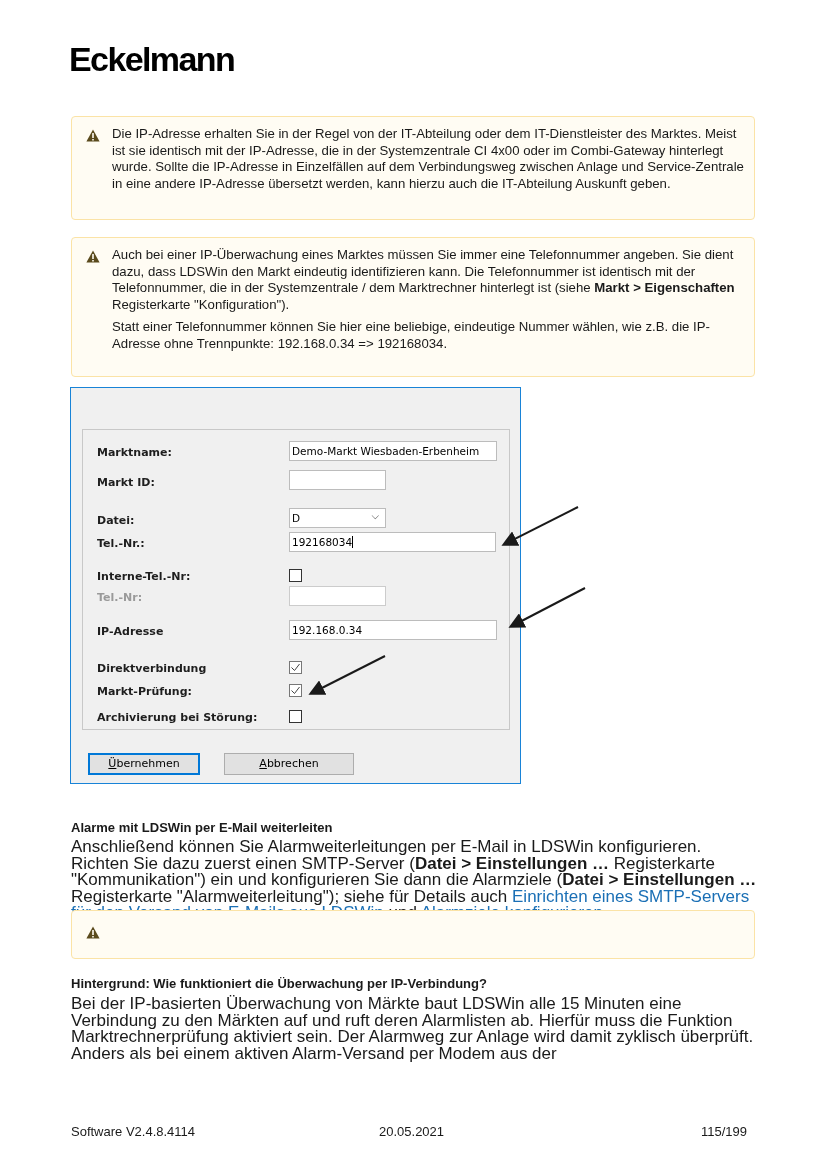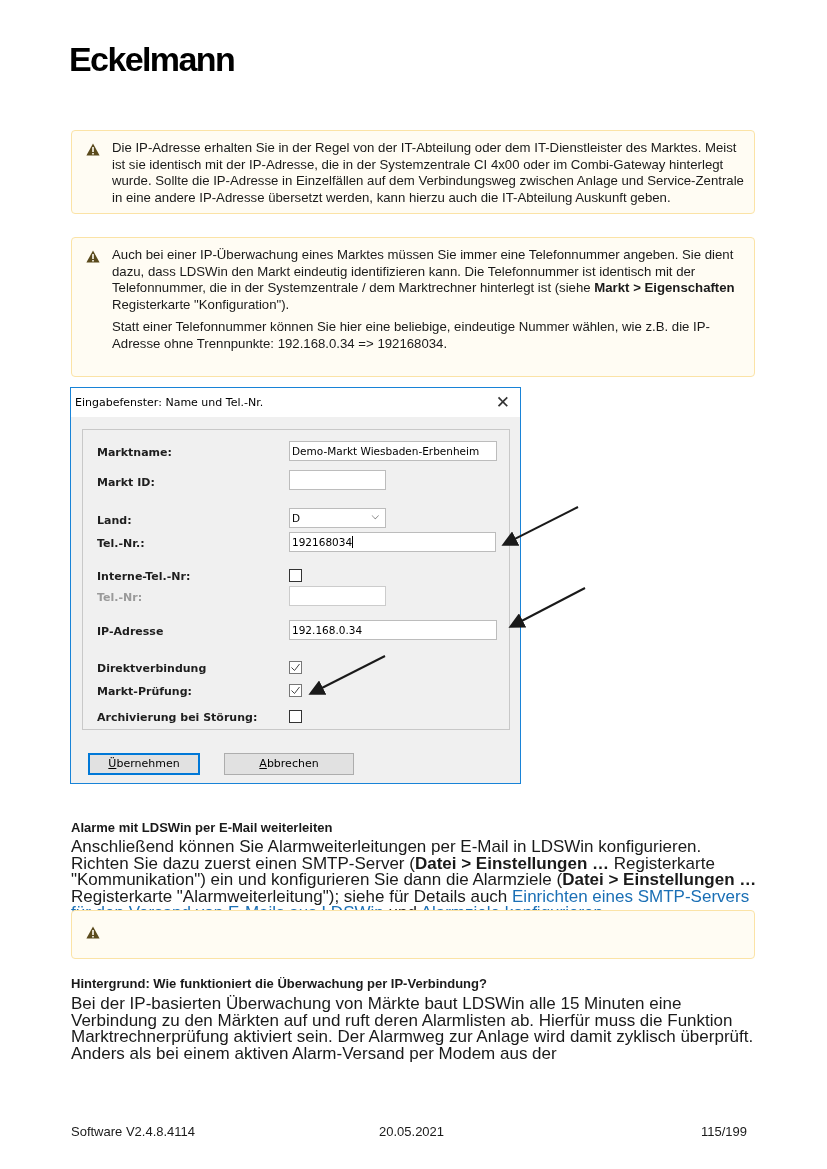--- a/index.html
+++ b/index.html
@@ -44,21 +44,21 @@
   .para { position: absolute; left: 71px; width: 690px; font-size: 17px; line-height: 16.5px; margin: 0; }
   .para b { font-weight: bold; }
   .link { color: #1a6fb5; }
   .footer { position: absolute; top: 1124px; font-size: 13px; }
 </style>
 </head>
 <body>
 
 <div class="logo">Eckelmann</div>
 
-<div class="note" style="top:116px;height:84px;margin-top:14px;">
+<div class="note" style="top:116px;height:104px;">
   <svg class="warn" style="top:12px" viewBox="0 0 14 13" width="14" height="13">
     <path d="M7 0.5 L13.6 12.5 L0.4 12.5 Z" fill="#5a4a1c"></path>
     <rect x="6.2" y="4" width="1.6" height="5" fill="#fffcf3"></rect>
     <rect x="6.2" y="10" width="1.6" height="1.5" fill="#fffcf3"></rect>
   </svg>
   <div class="txt" style="top:9px;">
     <p>Die IP-Adresse erhalten Sie in der Regel von der IT-Abteilung oder dem IT-Dienstleister des Marktes. Meist ist sie identisch mit der IP-Adresse, die in der Systemzentrale CI 4x00 oder im Combi-Gateway hinterlegt wurde. Sollte die IP-Adresse in Einzelfällen auf dem Verbindungsweg zwischen Anlage und Service-Zentrale in eine andere IP-Adresse übersetzt werden, kann hierzu auch die IT-Abteilung Auskunft geben.</p>
   </div>
 </div>
 
@@ -68,33 +68,29 @@
     <rect x="6.2" y="4" width="1.6" height="5" fill="#fffcf3"></rect>
     <rect x="6.2" y="10" width="1.6" height="1.5" fill="#fffcf3"></rect>
   </svg>
   <div class="txt" style="top:9px;">
     <p><span>Auch bei einer IP-Überwachung eines Marktes müssen Sie immer eine Telefonnummer angeben. Sie dient dazu, dass LDSWin den Markt eindeutig identifizieren kann. Die Telefonnummer ist identisch mit der Telefonnummer, die in der Systemzentrale / dem Marktrechner hinterlegt ist (siehe </span><b>Markt &gt; Eigenschaften</b><span> Registerkarte "Konfiguration").</span></p>
     <p>Statt einer Telefonnummer können Sie hier eine beliebige, eindeutige Nummer wählen, wie z.B. die IP-Adresse ohne Trennpunkte: 192.168.0.34 =&gt; 192168034.</p>
   </div>
 </div>
 
 <div class="dlg">
-  <div class="titlebar">
-    <span class="title">Eingabefenster: Name und Tel.-Nr.</span>
-    <span class="close">✕</span>
-  </div>
   <div class="group"></div>
 
   <span class="lbl" style="top:58px">Marktname:</span>
   <div class="inp" style="top:53px;width:208px">Demo-Markt Wiesbaden-Erbenheim</div>
 
   <span class="lbl" style="top:88px">Markt ID:</span>
   <div class="inp" style="top:82px;width:97px"></div>
 
-  <span class="lbl" style="top:126px">Land:</span>
+  <span class="lbl" style="top:126px">Datei:</span>
   <div class="inp sel" style="top:120px;width:97px">
     <span>D</span>
     <span class="chev">⌵</span>
   </div>
 
   <span class="lbl" style="top:149px">Tel.-Nr.:</span>
   <div class="inp" style="top:144px;width:207px"><span>192168034</span><span style="display:inline-block;width:1px;height:12px;background:#000;vertical-align:-2px;"></span></div>
 
   <span class="lbl" style="top:182px">Interne-Tel.-Nr:</span>
   <div class="cb" style="top:181px"></div>

